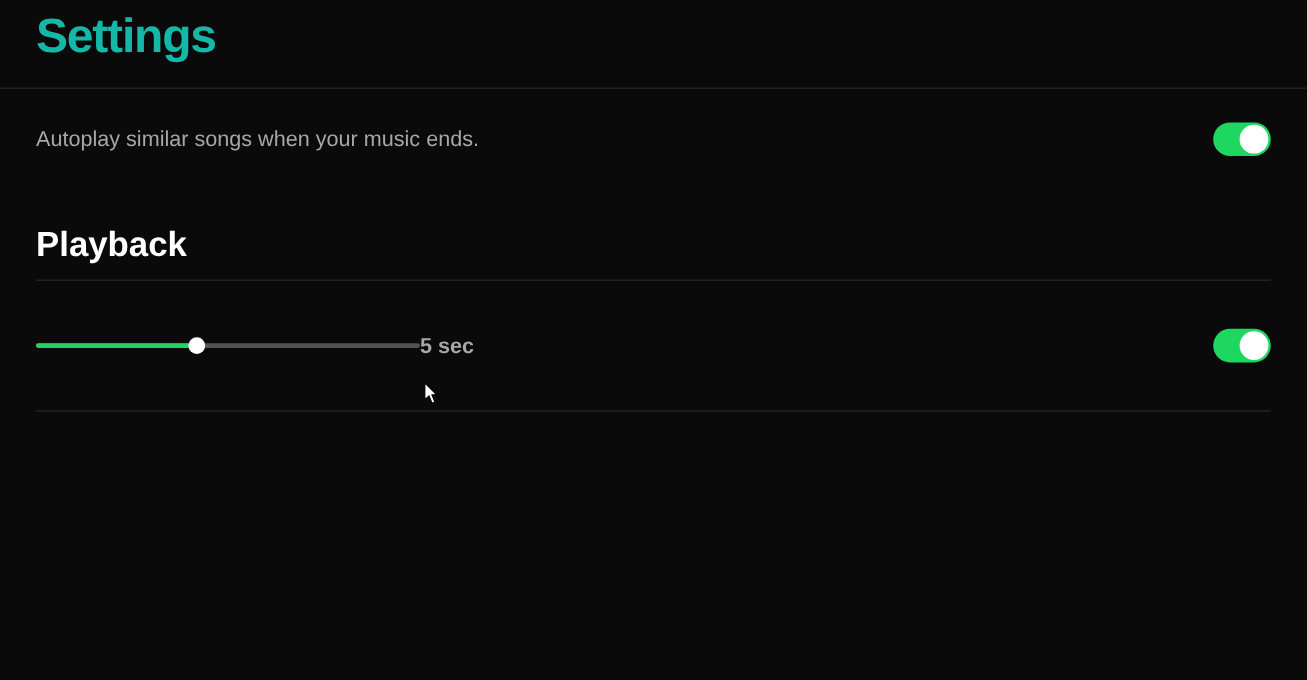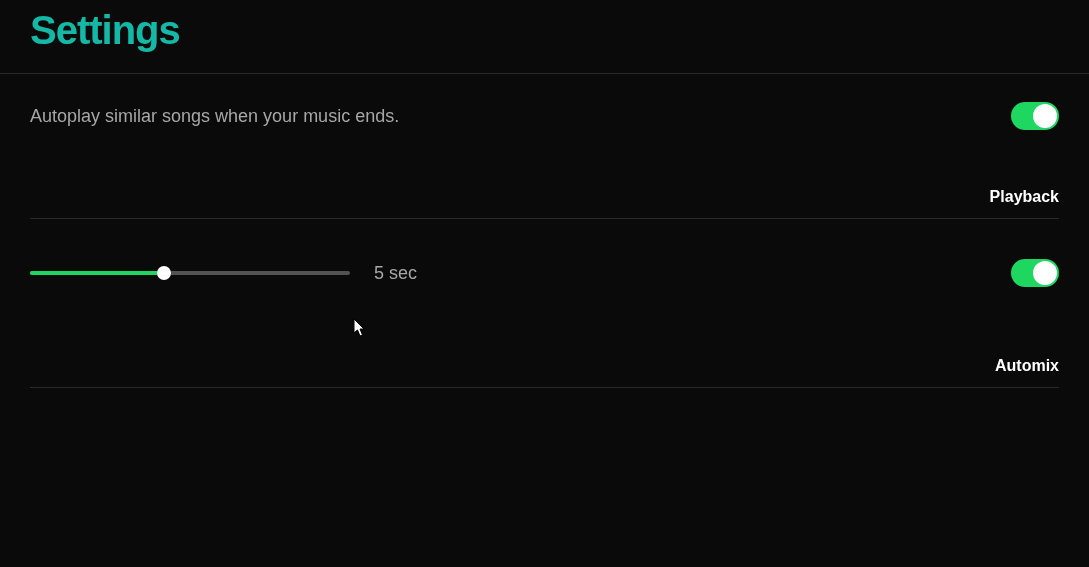--- a/index.html
+++ b/index.html
@@ -22,35 +22,34 @@
       padding: 8px 30px 20px 30px;
       letter-spacing: -1px;
     }
     .divider-top {
       border: none;
       border-top: 1px solid #2a2a2a;
       margin: 0;
     }
     .content {
       padding: 0 30px;
-      text-align: right;
     }
     .setting-row {
       display: flex;
       align-items: center;
       justify-content: space-between;
       padding: 28px 0;
     }
     .setting-label {
       font-size: 18px;
       color: #a7a7a7;
     }
     .section-header {
       color: #ffffff;
-      font-size: 16px;
+      font-size: 29px;
       font-weight: 700;
       padding: 30px 0 12px 0;
     }
     .divider {
       border: none;
       border-top: 1px solid #2a2a2a;
       margin: 0;
     }
     .toggle {
       width: 48px;
@@ -110,21 +109,21 @@
       height: 14px;
       background: #ffffff;
       border-radius: 50%;
       top: 50%;
       left: 42%;
       transform: translate(-50%, -50%);
     }
     .crossfade-value {
       font-size: 18px;
       color: #a7a7a7;
-      margin-left: 24px;
+      font-weight: bold;
     }
     .crossfade-toggle-wrap {
       margin-left: auto;
     }
     .cursor-arrow {
       position: absolute;
       left: 353px;
       top: 318px;
       width: 14px;
       height: 20px;
@@ -158,21 +157,20 @@
       <div class="slider-thumb"></div>
     </div>
     <span class="crossfade-value">5 sec</span>
     <div class="crossfade-toggle-wrap">
       <div class="toggle">
         <div class="toggle-knob"></div>
       </div>
     </div>
   </div>
 
-  <h2 class="section-header">Automix</h2>
   <hr class="divider">
 
 
 </div>
 
 <svg class="cursor-arrow" viewBox="0 0 14 20">
   <path d="M 1 1 L 1 15 L 4.5 12 L 7 18 L 9.5 17 L 7 11 L 11 11 Z" fill="#ffffff" stroke="#000000" stroke-width="1"></path>
 </svg>
 
 </body></html>

